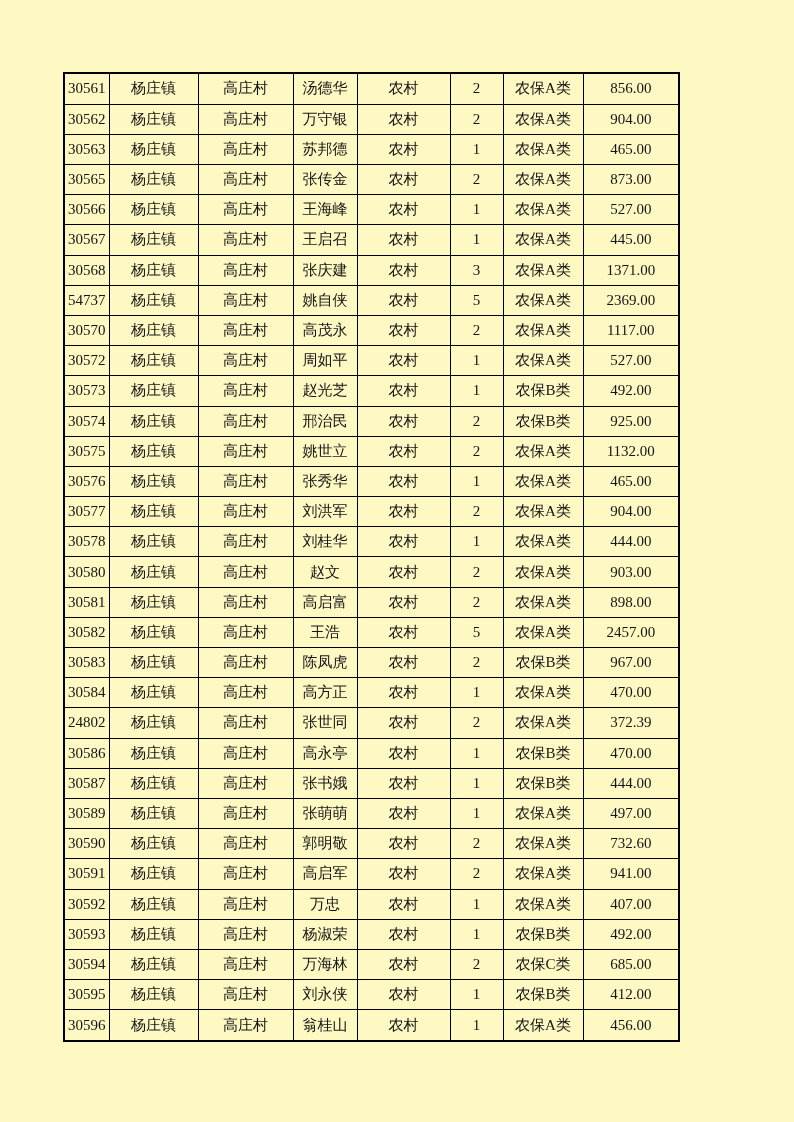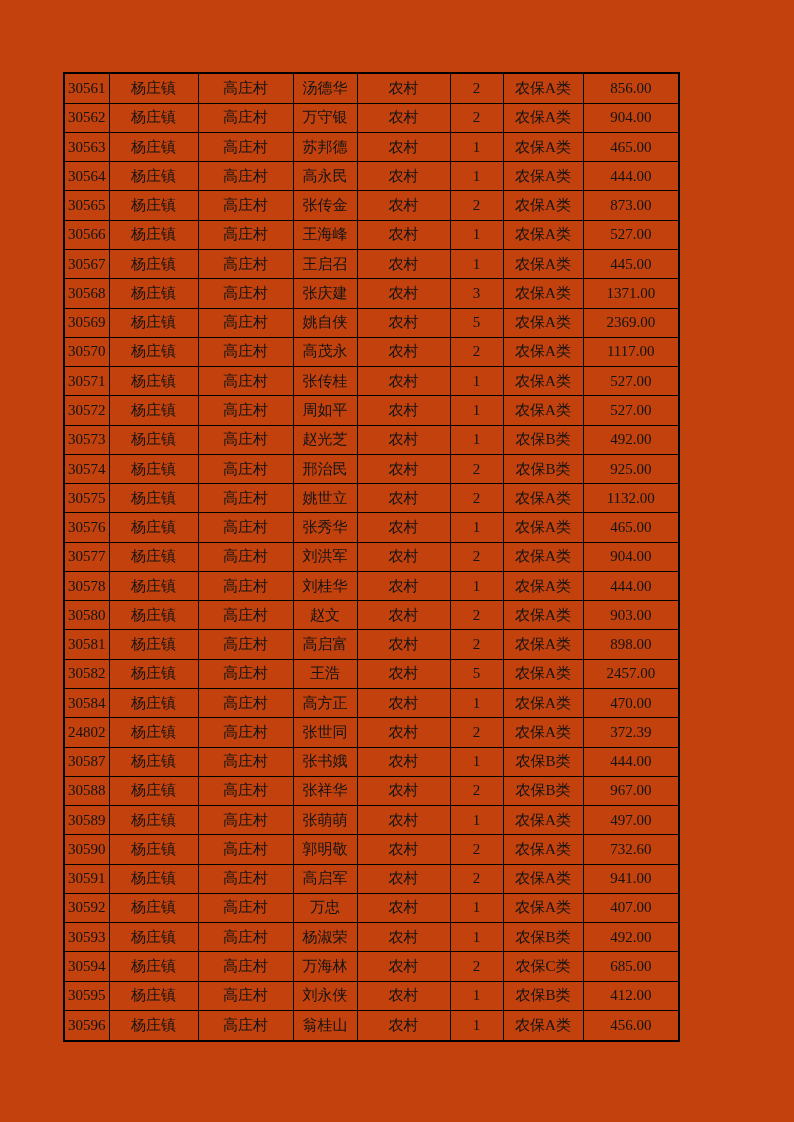--- a/index.html
+++ b/index.html
@@ -4,21 +4,21 @@
 <style>
   html, body {
     margin: 0;
     padding: 0;
     background: #ffffff;
   }
   .page {
     position: relative;
     width: 794px;
     height: 1122px;
-    background: #c2410c;
+    background: #fef9c3;
     overflow: hidden;
     font-family: "Liberation Serif", "DejaVu Serif", serif;
   }
   table.records {
     position: absolute;
     left: 63px;
     top: 72px;
     width: 615px;
     height: 970px;
     border-collapse: collapse;
@@ -86,238 +86,228 @@
           <td>30563</td>
           <td>杨庄镇</td>
           <td>高庄村</td>
           <td>苏邦德</td>
           <td>农村</td>
           <td>1</td>
           <td>农保A类</td>
           <td>465.00</td>
         </tr>
         <tr>
-          <td>30564</td>
-          <td>杨庄镇</td>
-          <td>高庄村</td>
-          <td>高永民</td>
+          <td>30565</td>
+          <td>杨庄镇</td>
+          <td>高庄村</td>
+          <td>张传金</td>
+          <td>农村</td>
+          <td>2</td>
+          <td>农保A类</td>
+          <td>873.00</td>
+        </tr>
+        <tr>
+          <td>30566</td>
+          <td>杨庄镇</td>
+          <td>高庄村</td>
+          <td>王海峰</td>
+          <td>农村</td>
+          <td>1</td>
+          <td>农保A类</td>
+          <td>527.00</td>
+        </tr>
+        <tr>
+          <td>30567</td>
+          <td>杨庄镇</td>
+          <td>高庄村</td>
+          <td>王启召</td>
+          <td>农村</td>
+          <td>1</td>
+          <td>农保A类</td>
+          <td>445.00</td>
+        </tr>
+        <tr>
+          <td>30568</td>
+          <td>杨庄镇</td>
+          <td>高庄村</td>
+          <td>张庆建</td>
+          <td>农村</td>
+          <td>3</td>
+          <td>农保A类</td>
+          <td>1371.00</td>
+        </tr>
+        <tr>
+          <td>54737</td>
+          <td>杨庄镇</td>
+          <td>高庄村</td>
+          <td>姚自侠</td>
+          <td>农村</td>
+          <td>5</td>
+          <td>农保A类</td>
+          <td>2369.00</td>
+        </tr>
+        <tr>
+          <td>30570</td>
+          <td>杨庄镇</td>
+          <td>高庄村</td>
+          <td>高茂永</td>
+          <td>农村</td>
+          <td>2</td>
+          <td>农保A类</td>
+          <td>1117.00</td>
+        </tr>
+        <tr>
+          <td>30572</td>
+          <td>杨庄镇</td>
+          <td>高庄村</td>
+          <td>周如平</td>
+          <td>农村</td>
+          <td>1</td>
+          <td>农保A类</td>
+          <td>527.00</td>
+        </tr>
+        <tr>
+          <td>30573</td>
+          <td>杨庄镇</td>
+          <td>高庄村</td>
+          <td>赵光芝</td>
+          <td>农村</td>
+          <td>1</td>
+          <td>农保B类</td>
+          <td>492.00</td>
+        </tr>
+        <tr>
+          <td>30574</td>
+          <td>杨庄镇</td>
+          <td>高庄村</td>
+          <td>邢治民</td>
+          <td>农村</td>
+          <td>2</td>
+          <td>农保B类</td>
+          <td>925.00</td>
+        </tr>
+        <tr>
+          <td>30575</td>
+          <td>杨庄镇</td>
+          <td>高庄村</td>
+          <td>姚世立</td>
+          <td>农村</td>
+          <td>2</td>
+          <td>农保A类</td>
+          <td>1132.00</td>
+        </tr>
+        <tr>
+          <td>30576</td>
+          <td>杨庄镇</td>
+          <td>高庄村</td>
+          <td>张秀华</td>
+          <td>农村</td>
+          <td>1</td>
+          <td>农保A类</td>
+          <td>465.00</td>
+        </tr>
+        <tr>
+          <td>30577</td>
+          <td>杨庄镇</td>
+          <td>高庄村</td>
+          <td>刘洪军</td>
+          <td>农村</td>
+          <td>2</td>
+          <td>农保A类</td>
+          <td>904.00</td>
+        </tr>
+        <tr>
+          <td>30578</td>
+          <td>杨庄镇</td>
+          <td>高庄村</td>
+          <td>刘桂华</td>
           <td>农村</td>
           <td>1</td>
           <td>农保A类</td>
           <td>444.00</td>
         </tr>
         <tr>
-          <td>30565</td>
-          <td>杨庄镇</td>
-          <td>高庄村</td>
-          <td>张传金</td>
-          <td>农村</td>
-          <td>2</td>
-          <td>农保A类</td>
-          <td>873.00</td>
-        </tr>
-        <tr>
-          <td>30566</td>
-          <td>杨庄镇</td>
-          <td>高庄村</td>
-          <td>王海峰</td>
-          <td>农村</td>
-          <td>1</td>
-          <td>农保A类</td>
-          <td>527.00</td>
-        </tr>
-        <tr>
-          <td>30567</td>
-          <td>杨庄镇</td>
-          <td>高庄村</td>
-          <td>王启召</td>
-          <td>农村</td>
-          <td>1</td>
-          <td>农保A类</td>
-          <td>445.00</td>
-        </tr>
-        <tr>
-          <td>30568</td>
-          <td>杨庄镇</td>
-          <td>高庄村</td>
-          <td>张庆建</td>
-          <td>农村</td>
-          <td>3</td>
-          <td>农保A类</td>
-          <td>1371.00</td>
-        </tr>
-        <tr>
-          <td>30569</td>
-          <td>杨庄镇</td>
-          <td>高庄村</td>
-          <td>姚自侠</td>
+          <td>30580</td>
+          <td>杨庄镇</td>
+          <td>高庄村</td>
+          <td>赵文</td>
+          <td>农村</td>
+          <td>2</td>
+          <td>农保A类</td>
+          <td>903.00</td>
+        </tr>
+        <tr>
+          <td>30581</td>
+          <td>杨庄镇</td>
+          <td>高庄村</td>
+          <td>高启富</td>
+          <td>农村</td>
+          <td>2</td>
+          <td>农保A类</td>
+          <td>898.00</td>
+        </tr>
+        <tr>
+          <td>30582</td>
+          <td>杨庄镇</td>
+          <td>高庄村</td>
+          <td>王浩</td>
           <td>农村</td>
           <td>5</td>
           <td>农保A类</td>
-          <td>2369.00</td>
-        </tr>
-        <tr>
-          <td>30570</td>
-          <td>杨庄镇</td>
-          <td>高庄村</td>
-          <td>高茂永</td>
-          <td>农村</td>
-          <td>2</td>
-          <td>农保A类</td>
-          <td>1117.00</td>
-        </tr>
-        <tr>
-          <td>30571</td>
-          <td>杨庄镇</td>
-          <td>高庄村</td>
-          <td>张传桂</td>
-          <td>农村</td>
-          <td>1</td>
-          <td>农保A类</td>
-          <td>527.00</td>
-        </tr>
-        <tr>
-          <td>30572</td>
-          <td>杨庄镇</td>
-          <td>高庄村</td>
-          <td>周如平</td>
-          <td>农村</td>
-          <td>1</td>
-          <td>农保A类</td>
-          <td>527.00</td>
-        </tr>
-        <tr>
-          <td>30573</td>
-          <td>杨庄镇</td>
-          <td>高庄村</td>
-          <td>赵光芝</td>
-          <td>农村</td>
-          <td>1</td>
-          <td>农保B类</td>
-          <td>492.00</td>
-        </tr>
-        <tr>
-          <td>30574</td>
-          <td>杨庄镇</td>
-          <td>高庄村</td>
-          <td>邢治民</td>
-          <td>农村</td>
-          <td>2</td>
-          <td>农保B类</td>
-          <td>925.00</td>
-        </tr>
-        <tr>
-          <td>30575</td>
-          <td>杨庄镇</td>
-          <td>高庄村</td>
-          <td>姚世立</td>
-          <td>农村</td>
-          <td>2</td>
-          <td>农保A类</td>
-          <td>1132.00</td>
-        </tr>
-        <tr>
-          <td>30576</td>
-          <td>杨庄镇</td>
-          <td>高庄村</td>
-          <td>张秀华</td>
-          <td>农村</td>
-          <td>1</td>
-          <td>农保A类</td>
-          <td>465.00</td>
-        </tr>
-        <tr>
-          <td>30577</td>
-          <td>杨庄镇</td>
-          <td>高庄村</td>
-          <td>刘洪军</td>
-          <td>农村</td>
-          <td>2</td>
-          <td>农保A类</td>
-          <td>904.00</td>
-        </tr>
-        <tr>
-          <td>30578</td>
-          <td>杨庄镇</td>
-          <td>高庄村</td>
-          <td>刘桂华</td>
-          <td>农村</td>
-          <td>1</td>
-          <td>农保A类</td>
+          <td>2457.00</td>
+        </tr>
+        <tr>
+          <td>30583</td>
+          <td>杨庄镇</td>
+          <td>高庄村</td>
+          <td>陈凤虎</td>
+          <td>农村</td>
+          <td>2</td>
+          <td>农保B类</td>
+          <td>967.00</td>
+        </tr>
+        <tr>
+          <td>30584</td>
+          <td>杨庄镇</td>
+          <td>高庄村</td>
+          <td>高方正</td>
+          <td>农村</td>
+          <td>1</td>
+          <td>农保A类</td>
+          <td>470.00</td>
+        </tr>
+        <tr>
+          <td>24802</td>
+          <td>杨庄镇</td>
+          <td>高庄村</td>
+          <td>张世同</td>
+          <td>农村</td>
+          <td>2</td>
+          <td>农保A类</td>
+          <td>372.39</td>
+        </tr>
+        <tr>
+          <td>30586</td>
+          <td>杨庄镇</td>
+          <td>高庄村</td>
+          <td>高永亭</td>
+          <td>农村</td>
+          <td>1</td>
+          <td>农保B类</td>
+          <td>470.00</td>
+        </tr>
+        <tr>
+          <td>30587</td>
+          <td>杨庄镇</td>
+          <td>高庄村</td>
+          <td>张书娥</td>
+          <td>农村</td>
+          <td>1</td>
+          <td>农保B类</td>
           <td>444.00</td>
-        </tr>
-        <tr>
-          <td>30580</td>
-          <td>杨庄镇</td>
-          <td>高庄村</td>
-          <td>赵文</td>
-          <td>农村</td>
-          <td>2</td>
-          <td>农保A类</td>
-          <td>903.00</td>
-        </tr>
-        <tr>
-          <td>30581</td>
-          <td>杨庄镇</td>
-          <td>高庄村</td>
-          <td>高启富</td>
-          <td>农村</td>
-          <td>2</td>
-          <td>农保A类</td>
-          <td>898.00</td>
-        </tr>
-        <tr>
-          <td>30582</td>
-          <td>杨庄镇</td>
-          <td>高庄村</td>
-          <td>王浩</td>
-          <td>农村</td>
-          <td>5</td>
-          <td>农保A类</td>
-          <td>2457.00</td>
-        </tr>
-        <tr>
-          <td>30584</td>
-          <td>杨庄镇</td>
-          <td>高庄村</td>
-          <td>高方正</td>
-          <td>农村</td>
-          <td>1</td>
-          <td>农保A类</td>
-          <td>470.00</td>
-        </tr>
-        <tr>
-          <td>24802</td>
-          <td>杨庄镇</td>
-          <td>高庄村</td>
-          <td>张世同</td>
-          <td>农村</td>
-          <td>2</td>
-          <td>农保A类</td>
-          <td>372.39</td>
-        </tr>
-        <tr>
-          <td>30587</td>
-          <td>杨庄镇</td>
-          <td>高庄村</td>
-          <td>张书娥</td>
-          <td>农村</td>
-          <td>1</td>
-          <td>农保B类</td>
-          <td>444.00</td>
-        </tr>
-        <tr>
-          <td>30588</td>
-          <td>杨庄镇</td>
-          <td>高庄村</td>
-          <td>张祥华</td>
-          <td>农村</td>
-          <td>2</td>
-          <td>农保B类</td>
-          <td>967.00</td>
         </tr>
         <tr>
           <td>30589</td>
           <td>杨庄镇</td>
           <td>高庄村</td>
           <td>张萌萌</td>
           <td>农村</td>
           <td>1</td>
           <td>农保A类</td>
           <td>497.00</td>

